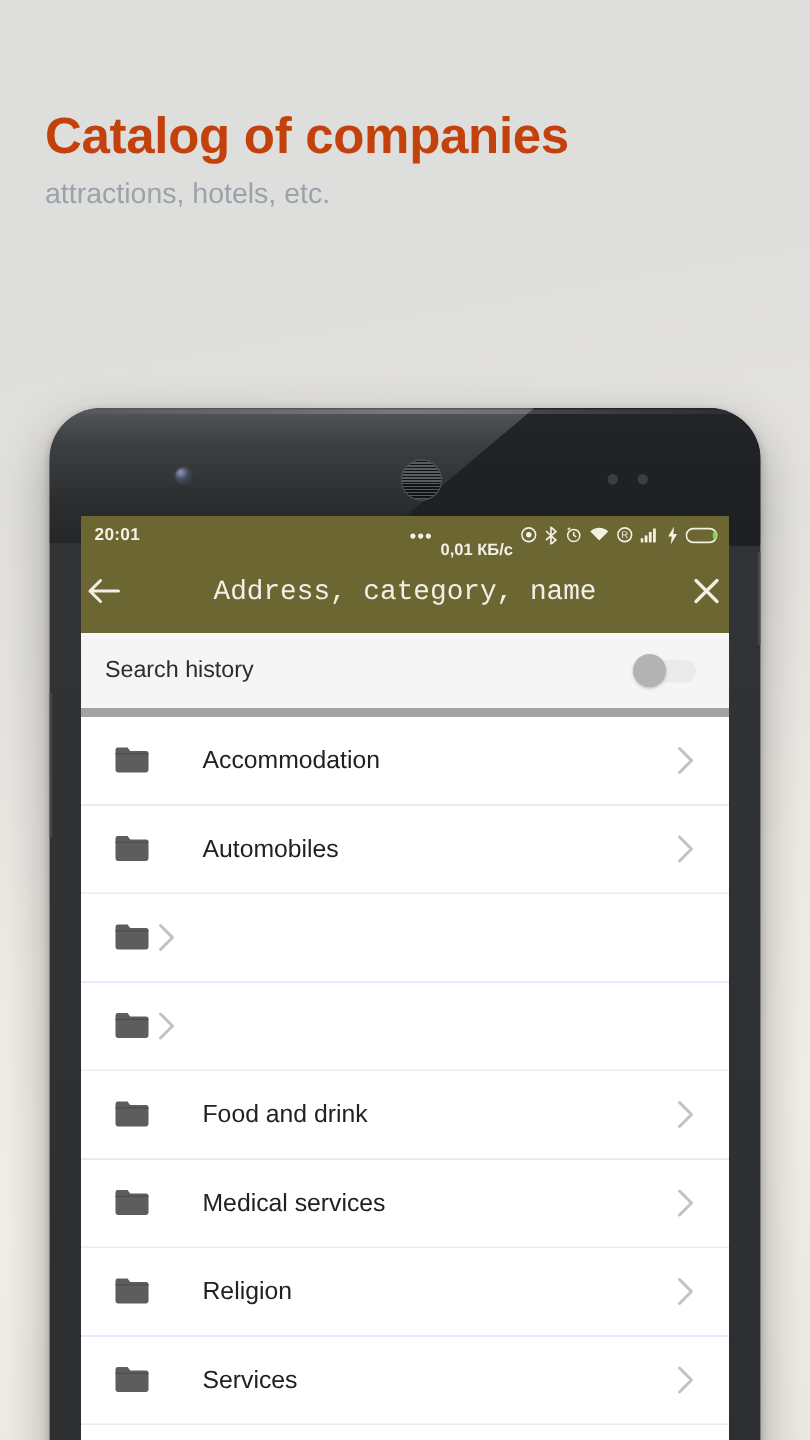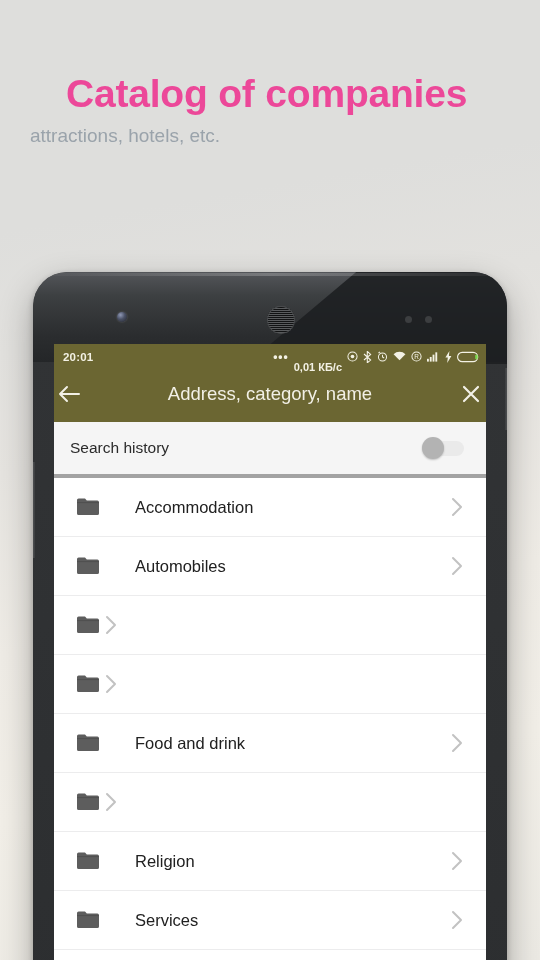--- a/index.html
+++ b/index.html
@@ -11,22 +11,22 @@
   body {
     position:relative;
     background:linear-gradient(170deg,#dededc 0%,#dededc 22%,#e6e4e0 45%,#efece6 62%,#f2efe8 78%,#eceae4 100%);
   }
 
   
   .promo {
     position:absolute; left:30px; top:72px; width:470px;
   }
   .promo-title {
-    font-size:39px; font-weight:bold; color:#ec4899;
-    letter-spacing:-0.2px; line-height:1.15;margin-left:36px;
+    font-size:34px; font-weight:bold; color:#c2410c;
+    letter-spacing:-0.2px; line-height:1.15;
   }
   .promo-sub {
     margin-top:8px;
     font-size:19px; color:#9aa3ab; font-weight:normal;
   }
 
   
   .phone {
     position:absolute;
     left:33px; top:272px;
@@ -111,20 +111,21 @@
   .st-speed { font-weight:bold; font-size:11px;margin-top:20px; }
   .st-ic { display:inline-flex; align-items:center; }
   .st-ic svg { display:block; }
 
   
   .toolbar {
     height:56px;
     background:#6b6632;
     display:flex; align-items:center;
     padding:0 0;
+    font-family:Liberation Mono, monospace;
   }
   .tb-back, .tb-close {
     width:30px; height:30px; flex:0 0 auto;
     display:flex; align-items:center; justify-content:center;
     cursor:pointer;
   }
   .tb-title {
     flex:1 1 auto;
     text-align:center;
     color:#f2f0e6;
@@ -133,21 +134,21 @@
     white-space:nowrap;
     overflow:hidden;
   }
 
   
   .history-row {
     height:56px;
     background:#f5f5f5;
     display:flex; align-items:center;
     padding:0 22px 0 16px;
-    border-bottom:4px solid #a3a3a3;
+    border-bottom:6px solid #a3a3a3;
   }
   .history-label { font-size:15.5px; color:#2b2b2b; }
   .switch {
     margin-left:auto;
     position:relative; width:42px; height:22px;
     display:flex; align-items:center; cursor:pointer;
   }
   .switch-track {
     position:absolute; left:8px; top:4px;
     width:34px; height:15px; border-radius:8px;
@@ -357,20 +358,21 @@
     </span>
   </div>
 
   <div class="row">
     <span class="row-icon">
       <svg width="24" height="20" viewBox="0 0 24 20">
         <path d="M1 3 a1.6 1.6 0 0 1 1.6-1.6 H9 l1.8 2.2 H21.4 A1.6 1.6 0 0 1 23 5.2 V16.4 A1.6 1.6 0 0 1 21.4 18 H2.6 A1.6 1.6 0 0 1 1 16.4 Z" fill="#5d5d5d"></path>
         <path d="M1 5.6 H23" stroke="#4e4e4e" stroke-width="0.9"></path>
       </svg>
     </span>
+    <span class="row-label">Medical services</span>
     <span class="row-chevron">
       <svg width="14" height="22" viewBox="0 0 14 22">
         <path d="M3 3 L11 11 L3 19" fill="none" stroke="#c2c2c2" stroke-width="2" stroke-linecap="round" stroke-linejoin="round"></path>
       </svg>
     </span>
   </div>
 
   <div class="row">
     <span class="row-icon">
       <svg width="24" height="20" viewBox="0 0 24 20">

